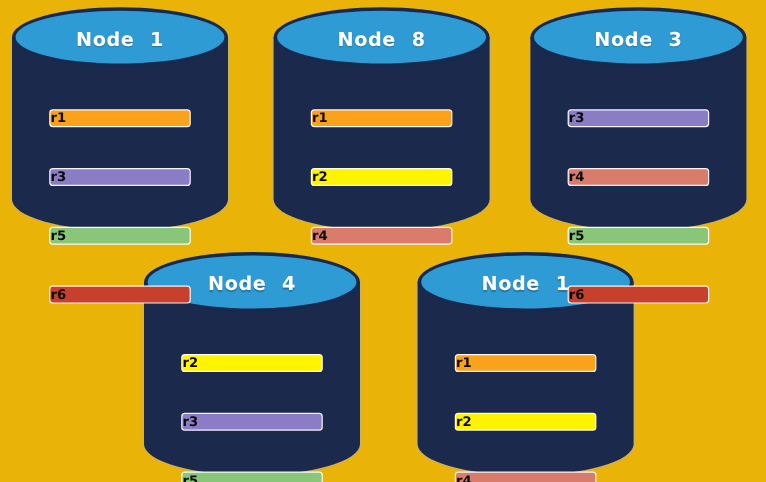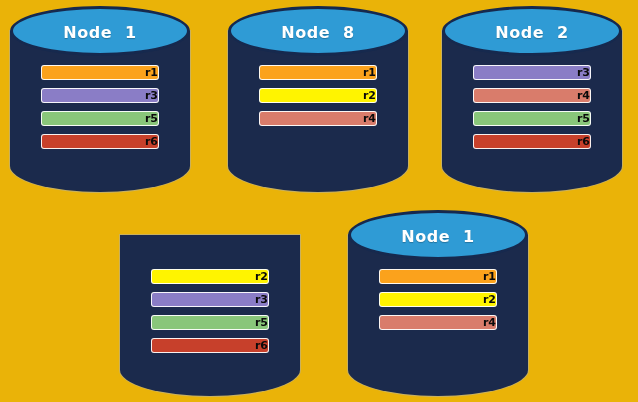--- a/index.html
+++ b/index.html
@@ -69,21 +69,22 @@
   .bar {
     width: 118px;
     height: 15px;
     box-sizing: border-box;
     border: 1px solid rgba(255,255,255,0.92);
     border-radius: 3px;
     color: #0a0a0a;
     font-size: 11px;
     font-weight: bold;
     line-height: 13px;
-    text-align: right;
+    text-align: left;
+    margin-top: 26px;
   }
   .node-1 { left: 10px;  top: 6px;   }
   .node-2 { left: 228px; top: 6px;   }
   .node-3 { left: 442px; top: 6px;   }
   .node-4 { left: 120px; top: 210px; }
   .node-5 { left: 348px; top: 210px; }
 </style>
 </head>
 <body>
 
@@ -109,32 +110,35 @@
     <div class="bars">
 
     <div class="bar" style="background: rgb(251, 162, 28);">r1</div>
         <div class="bar" style="background: rgb(255, 244, 0);">r2</div>
         <div class="bar" style="background: rgb(217, 124, 107);">r4</div>
       </div>
   </div>
     <div class="node node-3">
     <div class="cyl-body"></div>
     <div class="cyl-top">
-      <span class="node-title">Node 2</span>
+      <span class="node-title">Node 3</span>
     </div>
     <div class="bars">
 
     <div class="bar" style="background: rgb(138, 125, 198);">r3</div>
         <div class="bar" style="background: rgb(217, 124, 107);">r4</div>
         <div class="bar" style="background: rgb(137, 198, 122);">r5</div>
         <div class="bar" style="background: rgb(199, 64, 43);">r6</div>
       </div>
   </div>
     <div class="node node-4">
     <div class="cyl-body"></div>
+    <div class="cyl-top">
+      <span class="node-title">Node 4</span>
+    </div>
     <div class="bars">
 
     <div class="bar" style="background: rgb(255, 244, 0);">r2</div>
         <div class="bar" style="background: rgb(138, 125, 198);">r3</div>
         <div class="bar" style="background: rgb(137, 198, 122);">r5</div>
         <div class="bar" style="background: rgb(199, 64, 43);">r6</div>
       </div>
   </div>
     <div class="node node-5">
     <div class="cyl-body"></div>

